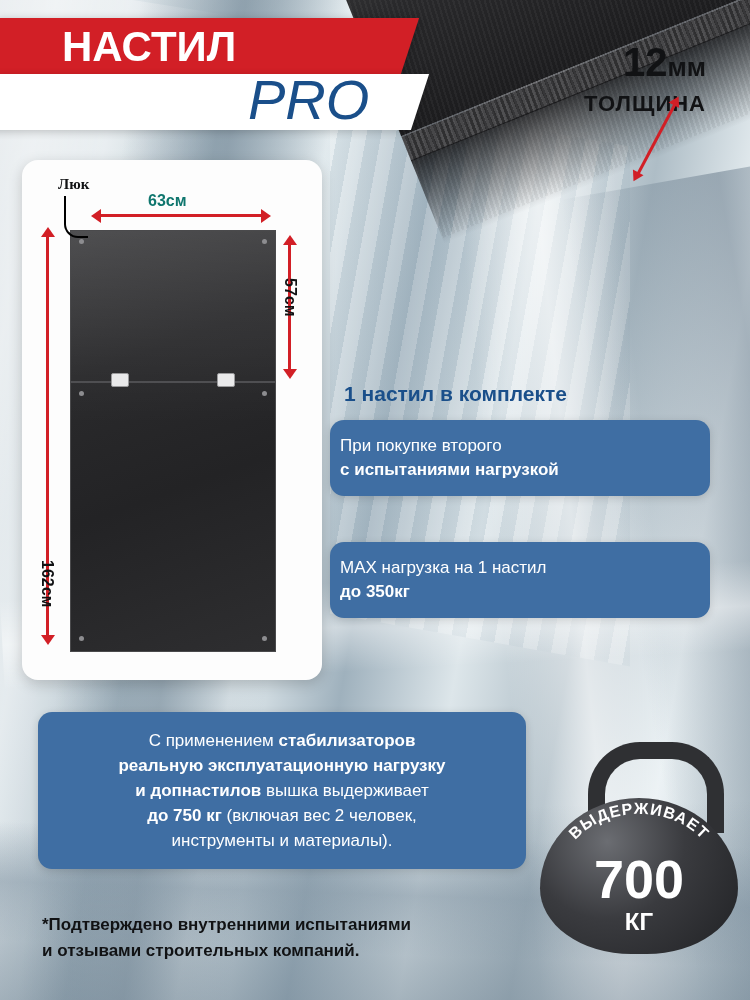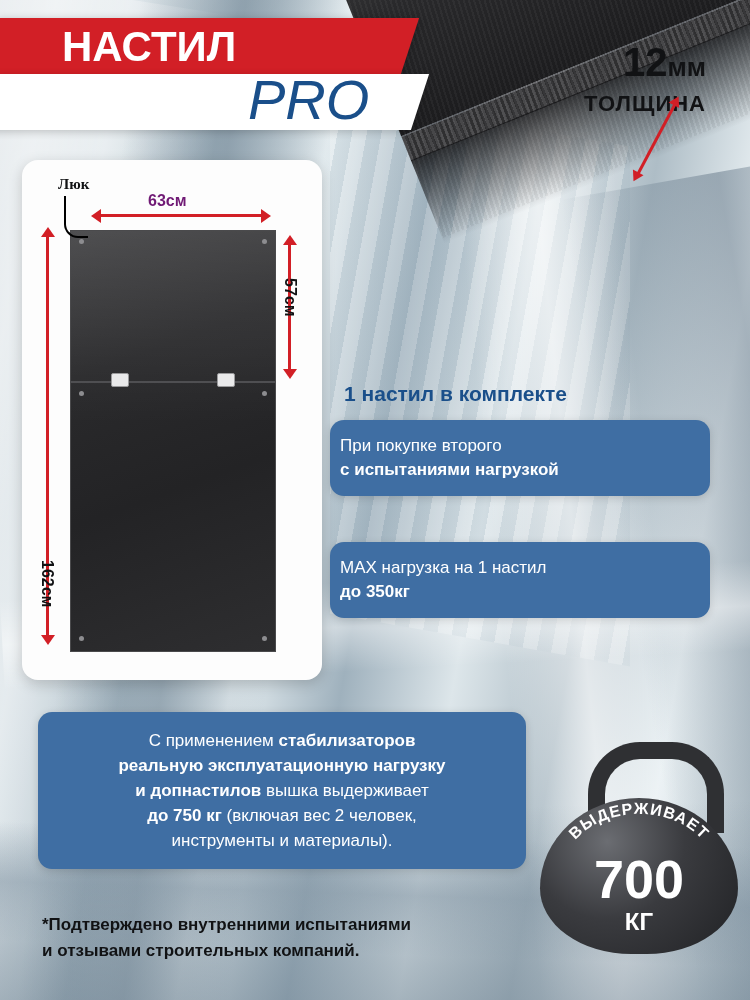--- a/index.html
+++ b/index.html
@@ -283,21 +283,21 @@
     left: -5.5px;
     border-left: 7px solid transparent;
     border-right: 7px solid transparent;
   }
   .dim-v::before { top: -9px;  border-bottom: 10px solid #d21f26; }
   .dim-v::after  { bottom: -9px; border-top: 10px solid #d21f26; }
 
   .dim-w      { left: 100px; top: 214px; width: 162px; }
   .dim-label-w {
     position: absolute; left: 148px; top: 192px;
-    font-size: 16px; font-weight: bold; color: #701a75;
+    font-size: 16px; font-weight: bold; color: #0f766e;
   }
   .dim-h57    { left: 288px; top: 244px; height: 126px; }
   .dim-label-h57 {
     position: absolute; left: 281px; top: 278px;
     font-size: 16px; font-weight: bold; color: #111214;
     writing-mode: vertical-rl;
   }
   .dim-h162   { left: 46px; top: 236px; height: 400px; }
   .dim-label-h162 {
     position: absolute; left: 38px; top: 560px;

